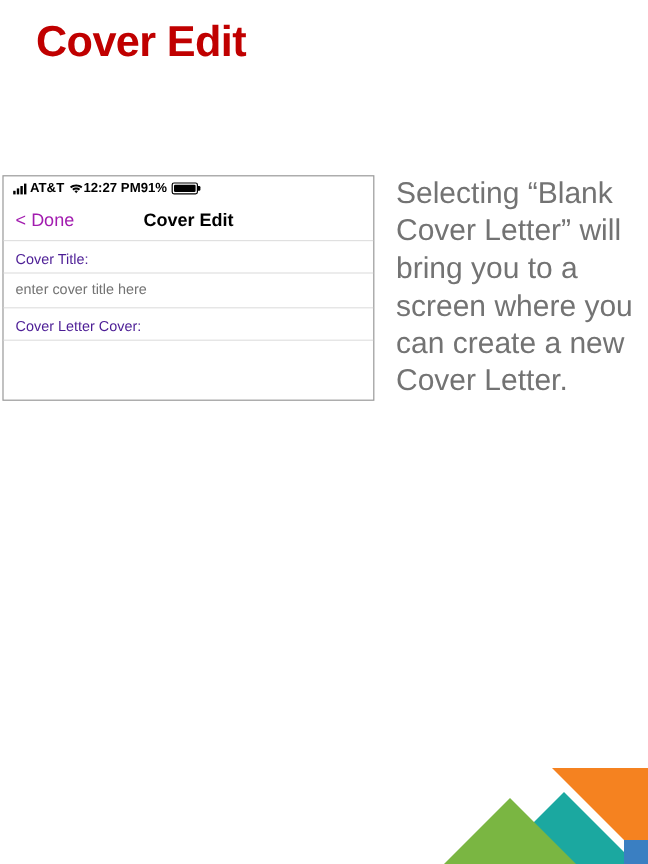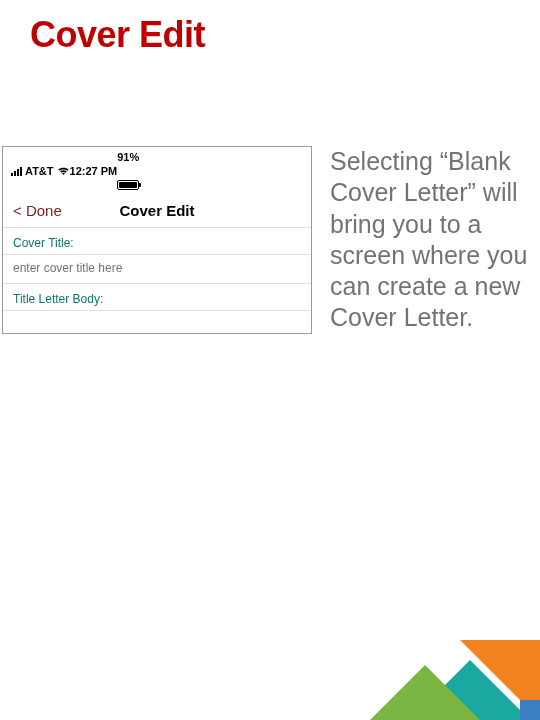--- a/index.html
+++ b/index.html
@@ -31,21 +31,21 @@
     }
     .status-bar {
       display: flex;
       align-items: center;
       padding: 4px 8px 2px 8px;
       font-size: 11px;
       font-weight: 600;
       color: #000;
     }
     .status-left { display: flex; align-items: center; gap: 3px; }
-    .status-right { display: flex; align-items: center; gap: 17px; flex-direction: column; }
+    .status-right { display: flex; align-items: center; gap: 4px; }
     .signal-bars {
       display: inline-flex;
       align-items: flex-end;
       gap: 1px;
       height: 10px;
     }
     .signal-bars span {
       width: 2px;
       background: #000;
       display: inline-block;
@@ -75,36 +75,36 @@
       background:#000;
       border-radius:1px;
     }
     .nav-bar {
       display:flex;
       align-items:center;
       padding: 10px 10px 8px 10px;
       position: relative;
     }
     .nav-back {
-      color:#7f1d1d;
+      color:#a21caf;
       font-size:15px;
       font-weight:400;
     }
     .nav-title {
       position:absolute;
       left:0; right:0;
       text-align:center;
       font-size:15px;
       font-weight:700;
       color:#000;
     }
     .divider { height:1px; background:#e0e0e0; }
     .field-label {
       font-size:12px;
-      color:#0f766e;
+      color:#4c1d95;
       padding: 8px 10px 4px 10px;
     }
     .field-input {
       font-size:12px;
       color:#737373;
       padding: 6px 10px 8px 10px;
       min-height: 14px;
     }
     .description {
       font-size: 25px;
@@ -159,21 +159,21 @@
     <div class="nav-bar">
       <span class="nav-back">&lt; <span>Done</span></span>
       <span class="nav-title">Cover Edit</span>
     </div>
 
     <div class="divider"></div>
     <div class="field-label">Cover Title:</div>
     <div class="divider"></div>
     <div class="field-input">enter cover title here</div>
     <div class="divider"></div>
-    <div class="field-label">Title Letter Body:</div>
+    <div class="field-label">Cover Letter Cover:</div>
     <div class="divider"></div>
     <div class="field-input"></div>
 
   </div>
 
   <div class="description">Selecting “Blank Cover Letter” will bring you to a screen where you can create a new Cover Letter.</div>
 </div>
 
 <svg class="corner-graphic" viewBox="0 0 170 120" preserveAspectRatio="xMaxYMax meet">
   <polygon points="90,0 170,80 170,0" fill="#f58220" transform="translate(0,40)"></polygon>

